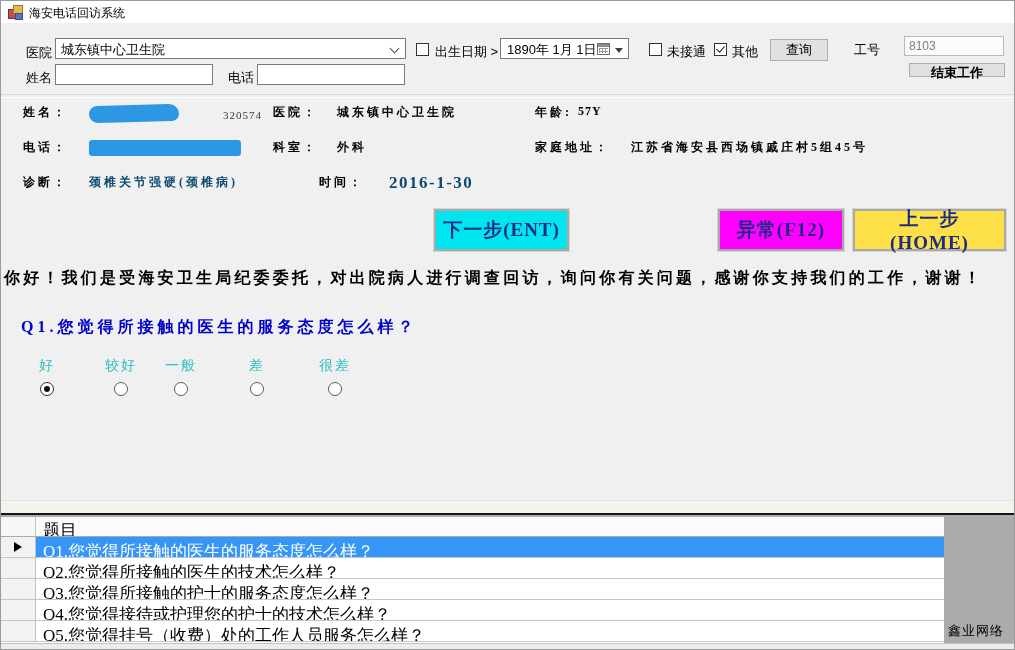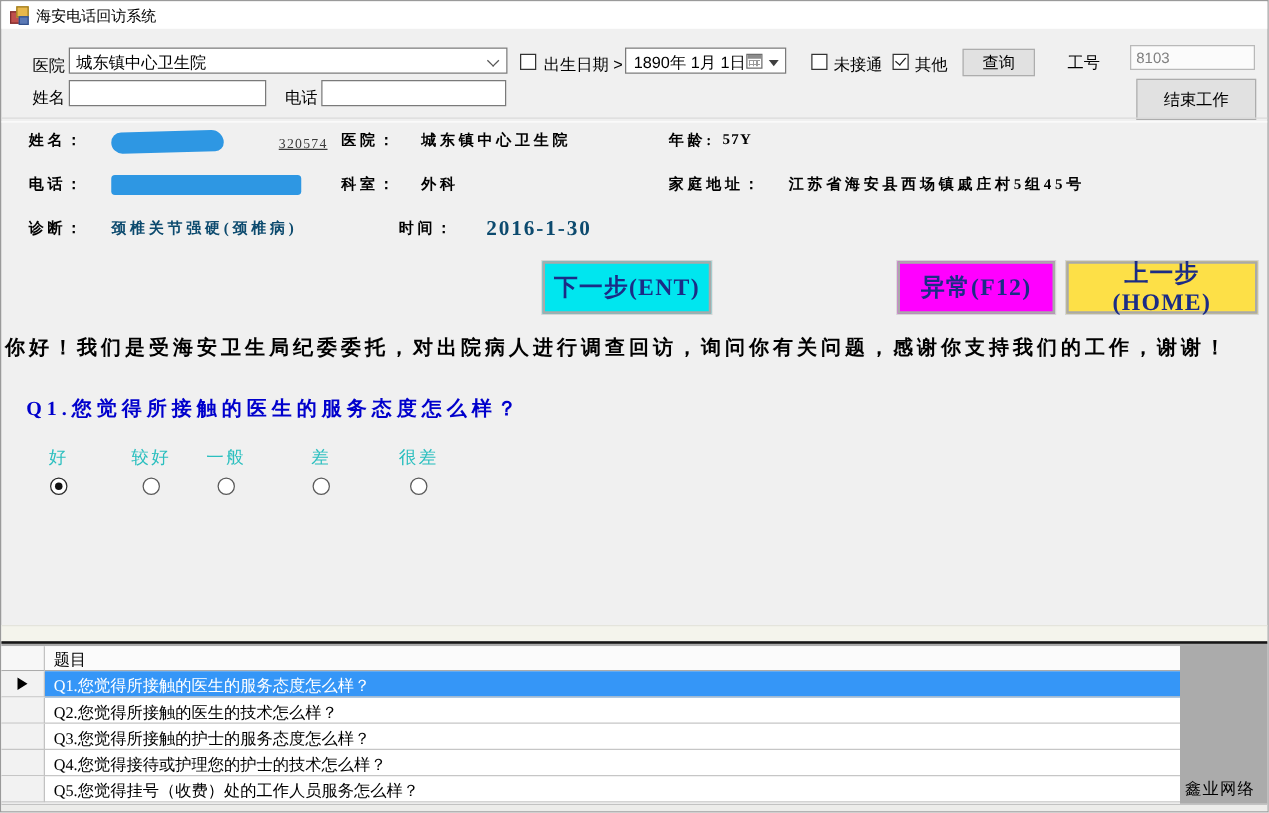--- a/index.html
+++ b/index.html
@@ -57,21 +57,21 @@
   .radio.sel{border-color:#2B2B2B;}
   .radio.sel::after{content:"";position:absolute;left:3px;top:3px;width:6px;height:6px;border-radius:50%;background:#111;}
   
   .table-strip{position:absolute;top:499px;left:0;width:100%;height:13px;background:#F4F4EC;border-top:1px solid #E4E4DC;}
   .table-wrap{position:absolute;top:512px;left:0;width:100%;height:133px;background:#ABABAB;border-top:2px solid #161616;box-sizing:content-box;}
   .grid{position:absolute;left:0;top:2px;width:943px;height:131px;background:#fff;}
   .trow{display:flex;height:21px;}
   .trow.hdr{height:20px;}
   .rowhdr{width:35px;background:#F2F2F2;border-right:1px solid #C2C2C2;border-bottom:1px solid #C6C6C6;box-sizing:border-box;flex:none;}
   .trow.hdr .rowhdr{background:#F7F7F7;border-bottom:1px solid #ABABAB;}
-  .tcell{flex:1;font-family:"Liberation Serif",serif;font-size:13px;color:#000;padding:3px 5px 0 7px;
+  .tcell{flex:1;font-family:"Liberation Serif",serif;font-size:17px;color:#000;padding:3px 5px 0 7px;
     border-bottom:1px solid #C6C6C6;box-sizing:border-box;white-space:nowrap;overflow:hidden;}
   .trow.hdr .tcell{background:#FBFBFB;border-bottom:1px solid #ABABAB;padding-top:2px;}
   .trow.sel .tcell{background:#3596F7;color:#fff;}
   .cur-arrow{width:0;height:0;border-left:8px solid #000;border-top:5px solid transparent;border-bottom:5px solid transparent;margin:5px auto 0;}
   .brand{position:absolute;right:10px;bottom:8px;font-family:"Liberation Serif",serif;font-size:13px;color:#000;letter-spacing:1px;}
   .bottom-edge{position:absolute;bottom:0;left:0;width:100%;height:5px;background:#ECECEA;border-top:1px solid #C2C2C2;}
 </style>
 </head>
 <body>
 
@@ -103,27 +103,27 @@
   <div class="cbx checked" style="left:713px;top:42px;"></div>
   <div class="lbl" style="left:731px;top:42px;">其他</div>
   <button class="btn-std" style="left:769px;top:38px;width:58px;height:22px;">查询</button>
   <div class="lbl" style="left:853px;top:40px;">工号</div>
   <input class="tbox dim" style="left: 903px; top: 35px; width: 100px; height: 20px;" value="8103">
 
   <div class="lbl" style="left:25px;top:68px;">姓名</div>
   <input class="tbox" style="left: 54px; top: 63px; width: 158px; height: 21px;">
   <div class="lbl" style="left:227px;top:68px;">电话</div>
   <input class="tbox" style="left: 256px; top: 63px; width: 148px; height: 21px;">
-  <button class="btn-std" style="left:908px;top:62px;width:96px;height:33px;">结束工作</button>
+  <button class="btn-std" style="left:908px;top:62px;width:96px;height:14px;font-weight:bold;">结束工作</button>
 
   <div class="sep" style="top:93px;"></div>
 
   <div class="pi" style="left:22px;top:103px;">姓名：</div>
   <div class="redact scribble" style="left:88px;top:104px;width:90px;height:17px;"></div>
-  <div class="pi small" style="left:222px;top:108px;text-decoration:underline;">320574</div>
+  <div class="pi small" style="left:222px;top:108px;">320574</div>
   <div class="pi" style="left:272px;top:103px;">医院：</div>
   <div class="pi" style="left:336px;top:103px;">城东镇中心卫生院</div>
   <div class="pi" style="left:534px;top:103px;">年龄:</div>
   <div class="pi" style="left:577px;top:103px;letter-spacing:1px;">57Y</div>
 
   <div class="pi" style="left:22px;top:138px;">电话：</div>
   <div class="redact" style="left:88px;top:139px;width:152px;height:16px;border-radius:3px;"></div>
   <div class="pi" style="left:272px;top:138px;">科室：</div>
   <div class="pi" style="left:336px;top:138px;">外科</div>
   <div class="pi" style="left:534px;top:138px;">家庭地址：</div>

